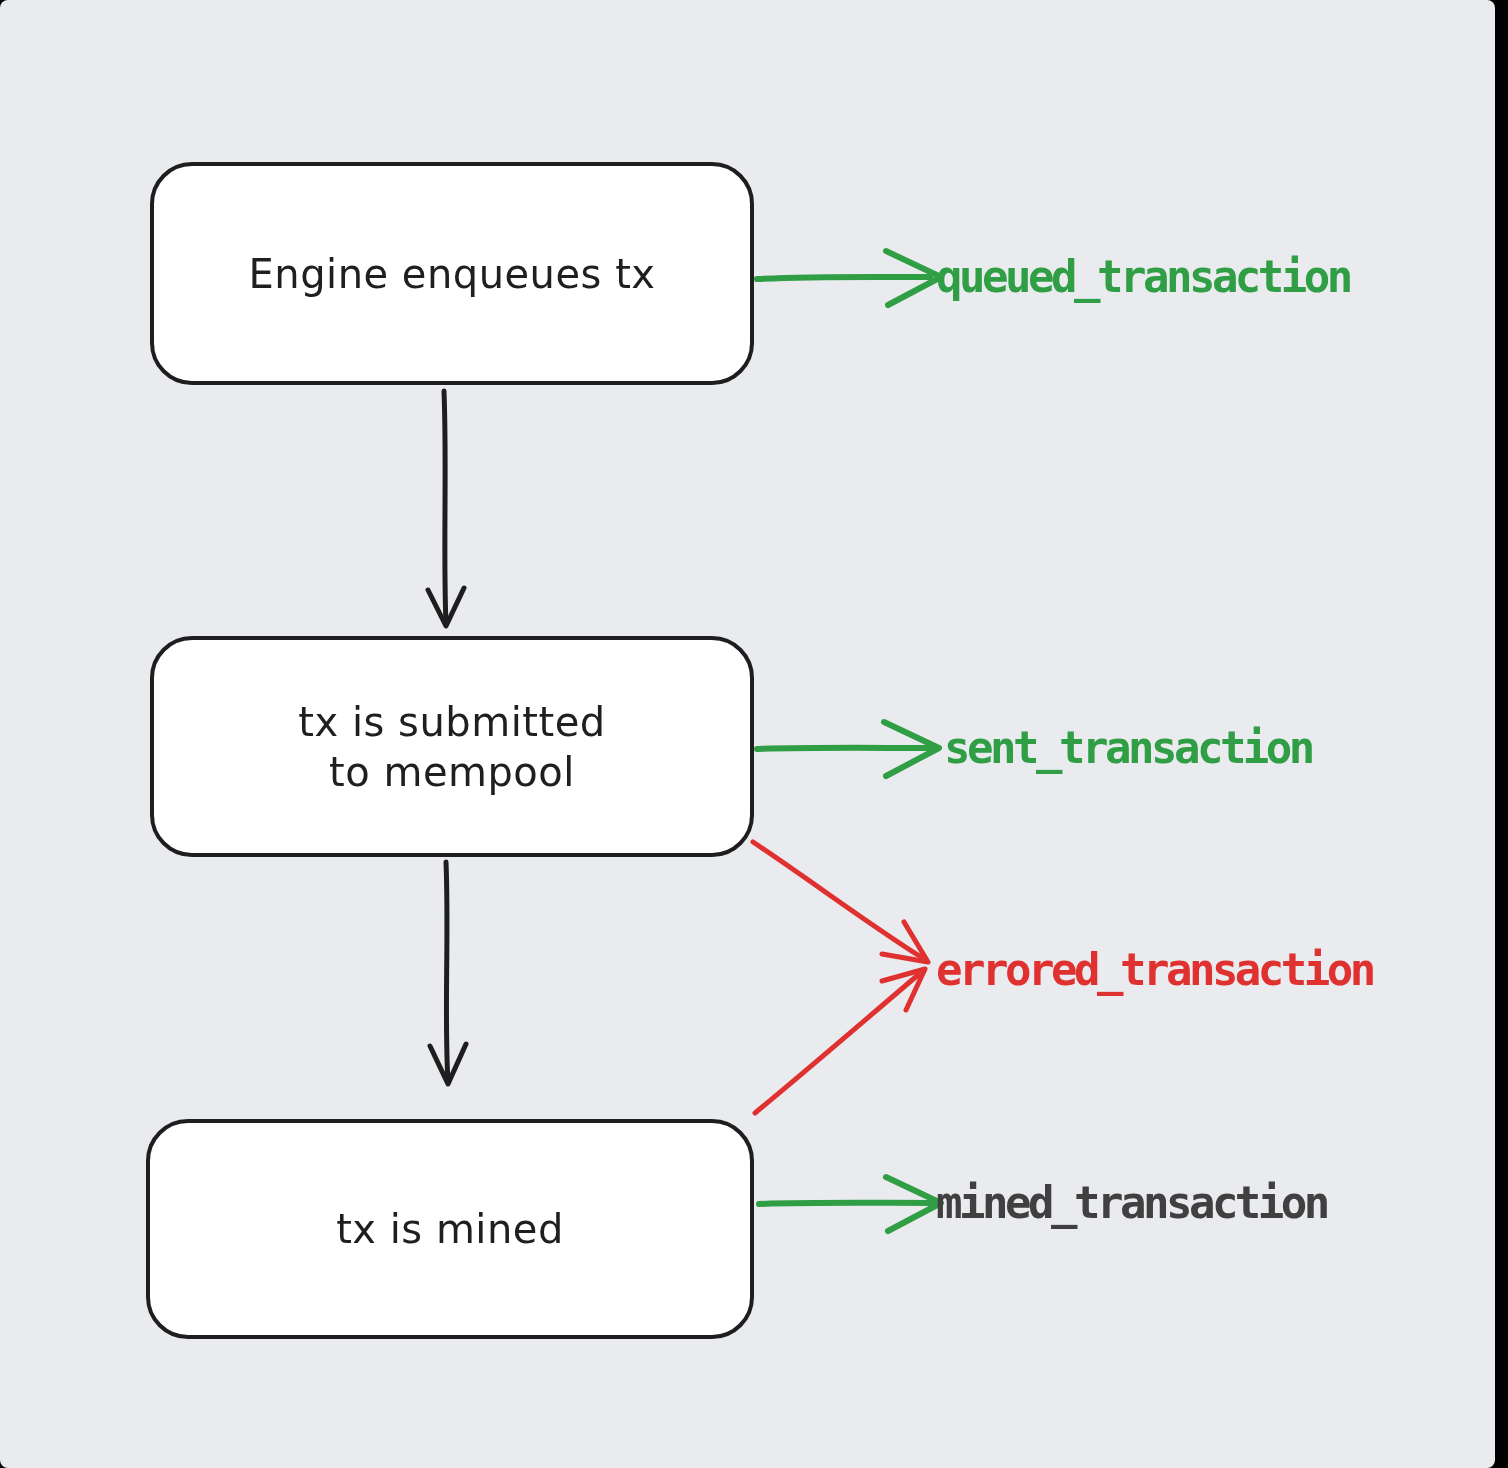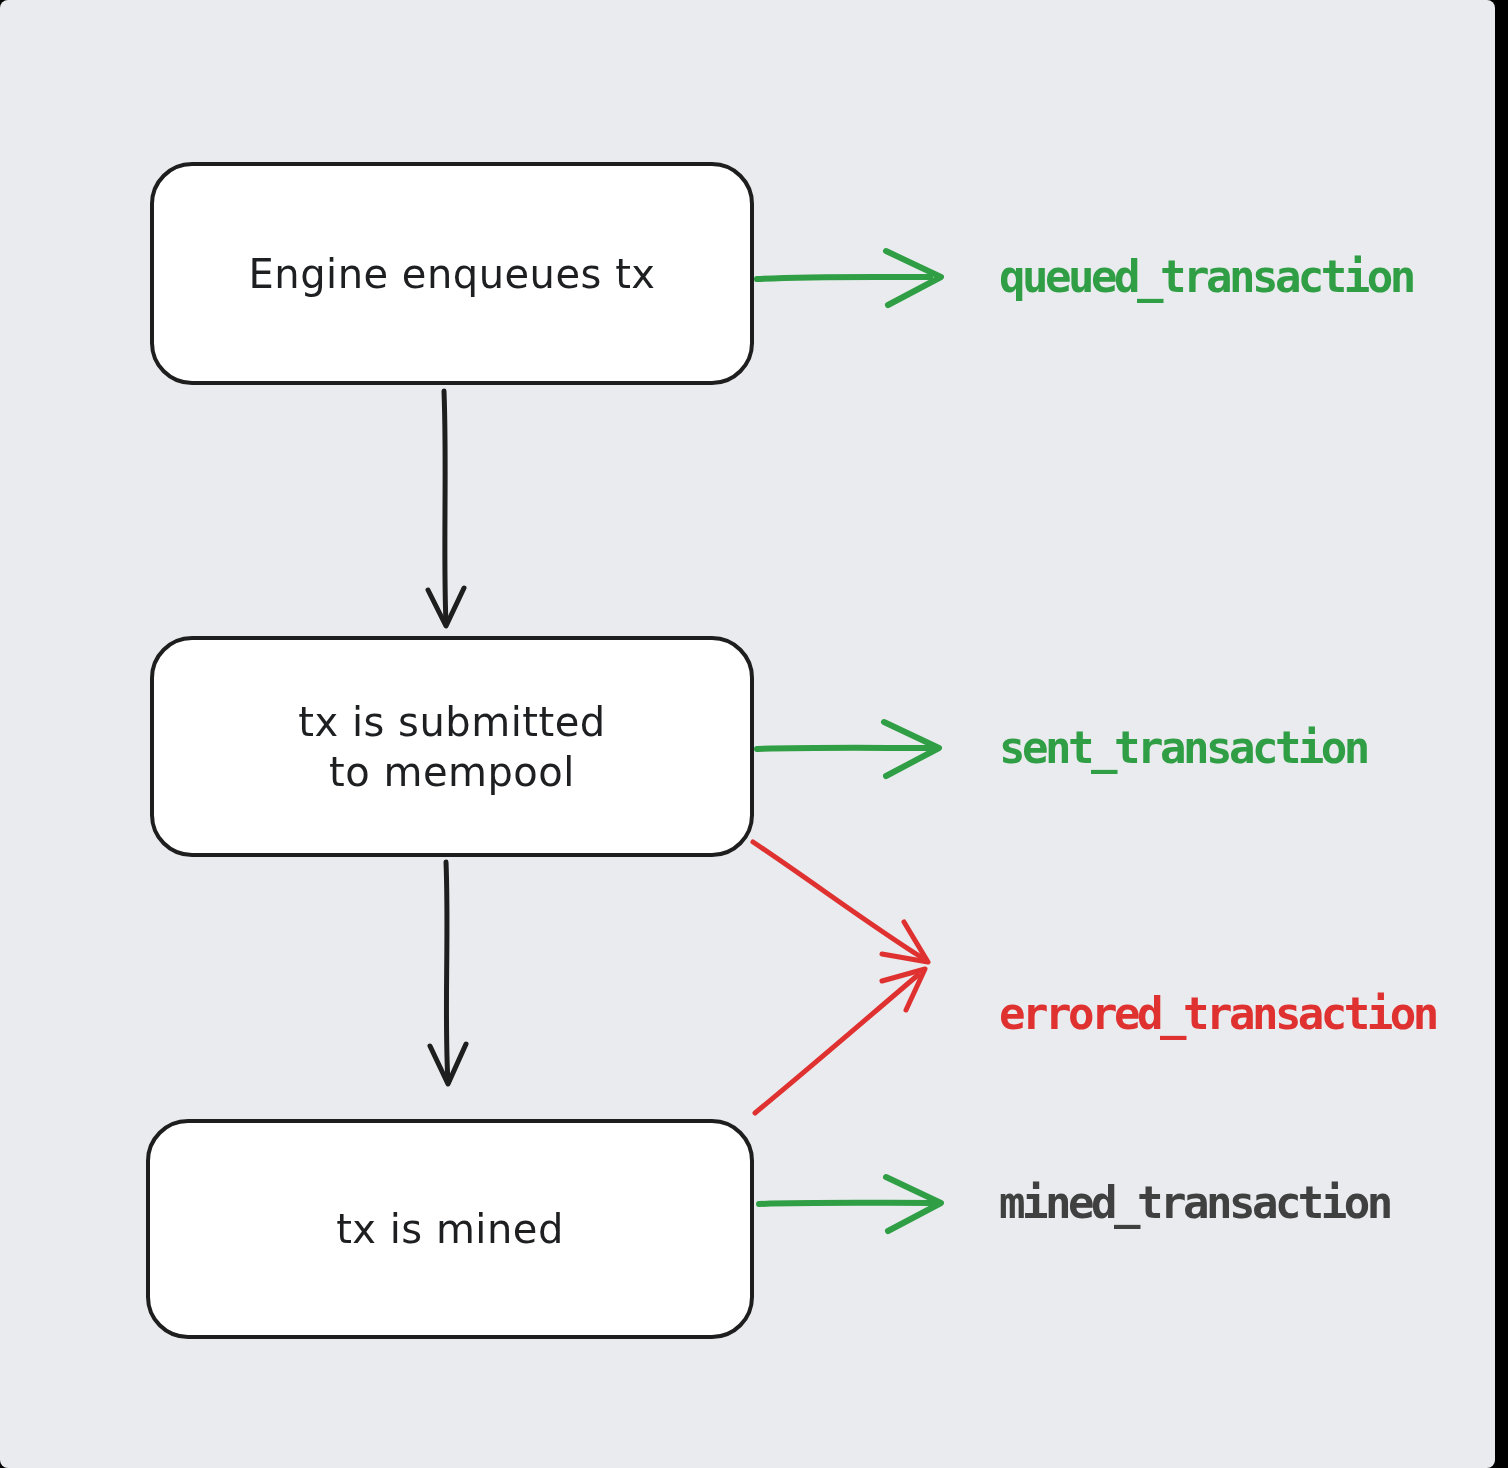--- a/index.html
+++ b/index.html
@@ -49,30 +49,30 @@
     text-align:center;
     white-space:pre-line;
     letter-spacing:0.5px;
   }
   #node-engine {left:150px;top:162px;width:604px;height:223px;}
   #node-mempool{left:150px;top:636px;width:604px;height:221px;justify-content:center;}
   #node-mined  {left:146px;top:1091px;width:608px;height:220px;margin-top:28px;}
 
   .event-label{
     position:absolute;
-    left:999px;
+    left:936px;
     font-family:"DejaVu Sans Mono",monospace;
     font-weight:bold;
     font-size:44px;line-height:44px;
     letter-spacing:-3.5px;
     white-space:nowrap;
   }
   #event-queued {top:255px;}
   #event-sent   {top:726px;}
-  #event-errored{top:948px;margin-top:44px;}
+  #event-errored{top:948px;}
   #event-mined  {top:1181px;}
 </style>
 </head>
 <body>
 
 <div class="canvas">
 
   <svg class="arrow-layer" viewBox="0 0 1508 1468">
 
     <g>
@@ -115,19 +115,19 @@
     <span class="node-label">tx is submitted
 to mempool</span>
   </div>
 
   <div class="node" id="node-mined">
     <span class="node-label">tx is mined</span>
   </div>
 
   <div class="event-label" id="event-queued" style="color: rgb(47, 158, 68);">queued_transaction</div>
 
-  <div class="event-label" id="event-sent" style="color: rgb(47, 158, 68);">sent_transaction</div>
+  <div class="event-label" id="event-sent" style="color: rgb(47, 158, 68); margin-left: 8px;">sent_transaction</div>
 
   <div class="event-label" id="event-errored" style="color: rgb(224, 49, 49);">errored_transaction</div>
 
   <div class="event-label" id="event-mined" style="color: #404040;">mined_transaction</div>
 
 </div>
 
 </body></html>

